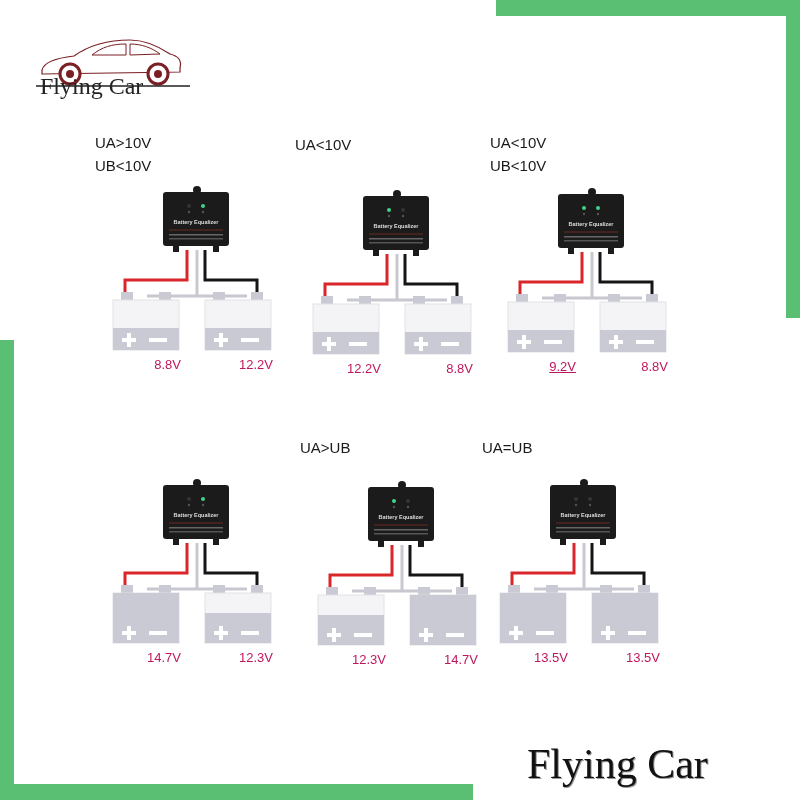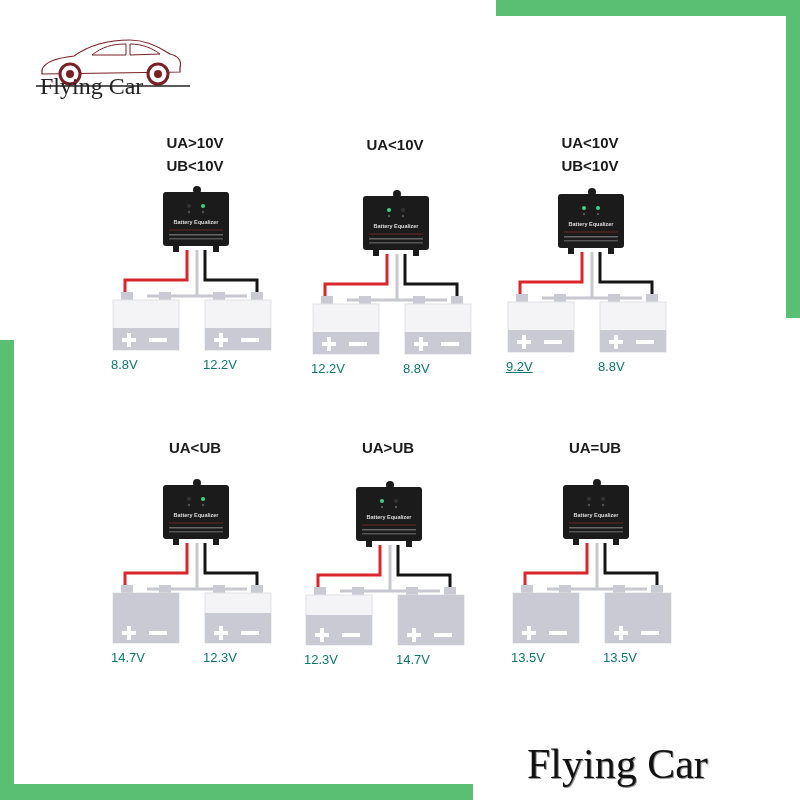--- a/index.html
+++ b/index.html
@@ -2,22 +2,22 @@
 <html><head>
 <meta charset="utf-8">
 <style>
   html,body{margin:0;padding:0;}
   body{width:800px;height:800px;position:relative;background:#ffffff;overflow:hidden;font-family:"Liberation Sans",sans-serif;}
   .frame{position:absolute;background:#5bbf73;}
   .logo{position:absolute;left:30px;top:18px;width:160px;height:90px;}
   .logo-text{position:absolute;left:40px;top:73px;font-family:"Liberation Serif",serif;font-size:24px;color:#222;letter-spacing:0px;}
   .brand-text{position:absolute;left:527px;top:740px;font-family:"Liberation Serif",serif;font-size:42px;color:#111;text-shadow:1px 1px 0 #999;}
   .panel{position:absolute;width:200px;height:260px;}
-  .cond{position:absolute;left:0;width:100%;text-align:center;font-size:15px;color:#1a1a1a;font-weight:bold;}
-  .volt{position:absolute;font-size:13px;color:#0f766e;text-align:left;width:70px;}
+  .cond{position:absolute;left:0;width:100%;font-size:15px;color:#1a1a1a;}
+  .volt{position:absolute;font-size:13px;color:#be185d;text-align:right;width:70px;}
   svg.dia{position:absolute;left:0;top:0;}
 </style>
 </head>
 <body>
 
 <div class="frame" style="left:496px;top:0;width:304px;height:16px;"></div>
 <div class="frame" style="left:786px;top:0;width:14px;height:318px;"></div>
 <div class="frame" style="left:0;top:340px;width:14px;height:460px;"></div>
 <div class="frame" style="left:0;top:784px;width:473px;height:16px;"></div>
 
@@ -183,21 +183,20 @@
       <rect x="119" y="210" width="14" height="4"></rect>
       <rect x="124" y="205" width="4" height="14"></rect>
     </g>
     <rect x="146" y="210" width="18" height="4" fill="#fff"></rect>
   </g>
   </svg>
       <div class="volt" style="left: 16px; top: 229px; text-decoration: underline;">9.2V</div>
       <div class="volt" style="left: 108px; top: 229px;">8.8V</div>
     </div>
     <div class="panel" style="left: 95px; top: 435px;">
-      <div class="cond" style="top: 4px;">UA&lt;UB</div>
       <svg class="dia" width="200" height="240" viewBox="0 0 200 240">
 
     <line x1="102" y1="108" x2="102" y2="154" stroke="#c8c8d0" stroke-width="3"></line>
     <line x1="52" y1="154" x2="152" y2="154" stroke="#c8c8d0" stroke-width="3"></line>
 
     <polyline points="92,108 92,138 30,138 30,150" fill="none" stroke="#d9262a" stroke-width="3"></polyline>
 
     <polyline points="110,108 110,138 162,138 162,150" fill="none" stroke="#151515" stroke-width="3"></polyline>
 
     <g>
@@ -233,21 +232,21 @@
     <g fill="#fff">
       <rect x="119" y="196" width="14" height="4"></rect>
       <rect x="124" y="191" width="4" height="14"></rect>
     </g>
     <rect x="146" y="196" width="18" height="4" fill="#fff"></rect>
   </g>
   </svg>
       <div class="volt" style="left: 16px; top: 215px;">14.7V</div>
       <div class="volt" style="left: 108px; top: 215px;">12.3V</div>
     </div>
-    <div class="panel" style="left: 288px; top: 435px;">
+    <div class="panel" style="left: 300px; top: 435px;">
       <div class="cond" style="top: 4px;">UA&gt;UB</div>
       <svg class="dia" width="200" height="240" viewBox="0 0 200 240">
 
     <line x1="102" y1="110" x2="102" y2="156" stroke="#c8c8d0" stroke-width="3"></line>
     <line x1="52" y1="156" x2="152" y2="156" stroke="#c8c8d0" stroke-width="3"></line>
 
     <polyline points="92,110 92,140 30,140 30,152" fill="none" stroke="#d9262a" stroke-width="3"></polyline>
 
     <polyline points="110,110 110,140 162,140 162,152" fill="none" stroke="#151515" stroke-width="3"></polyline>
 
@@ -284,21 +283,21 @@
     <g fill="#fff">
       <rect x="119" y="198" width="14" height="4"></rect>
       <rect x="124" y="193" width="4" height="14"></rect>
     </g>
     <rect x="146" y="198" width="18" height="4" fill="#fff"></rect>
   </g>
   </svg>
       <div class="volt" style="left: 16px; top: 217px;">12.3V</div>
       <div class="volt" style="left: 108px; top: 217px;">14.7V</div>
     </div>
-    <div class="panel" style="left: 495px; top: 435px;">
+    <div class="panel" style="left: 482px; top: 435px;">
       <div class="cond" style="top: 4px;">UA=UB</div>
       <svg class="dia" width="200" height="240" viewBox="0 0 200 240">
 
     <line x1="102" y1="108" x2="102" y2="154" stroke="#c8c8d0" stroke-width="3"></line>
     <line x1="52" y1="154" x2="152" y2="154" stroke="#c8c8d0" stroke-width="3"></line>
 
     <polyline points="92,108 92,138 30,138 30,150" fill="none" stroke="#d9262a" stroke-width="3"></polyline>
 
     <polyline points="110,108 110,138 162,138 162,150" fill="none" stroke="#151515" stroke-width="3"></polyline>
 

